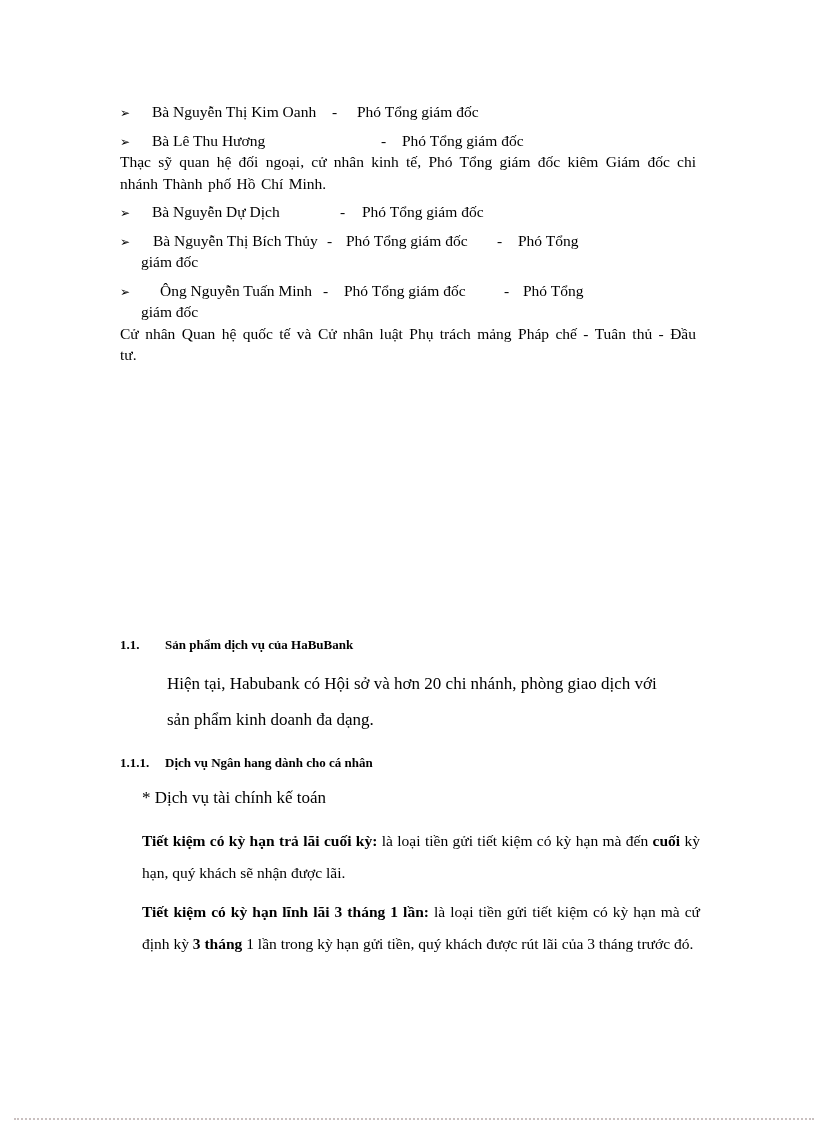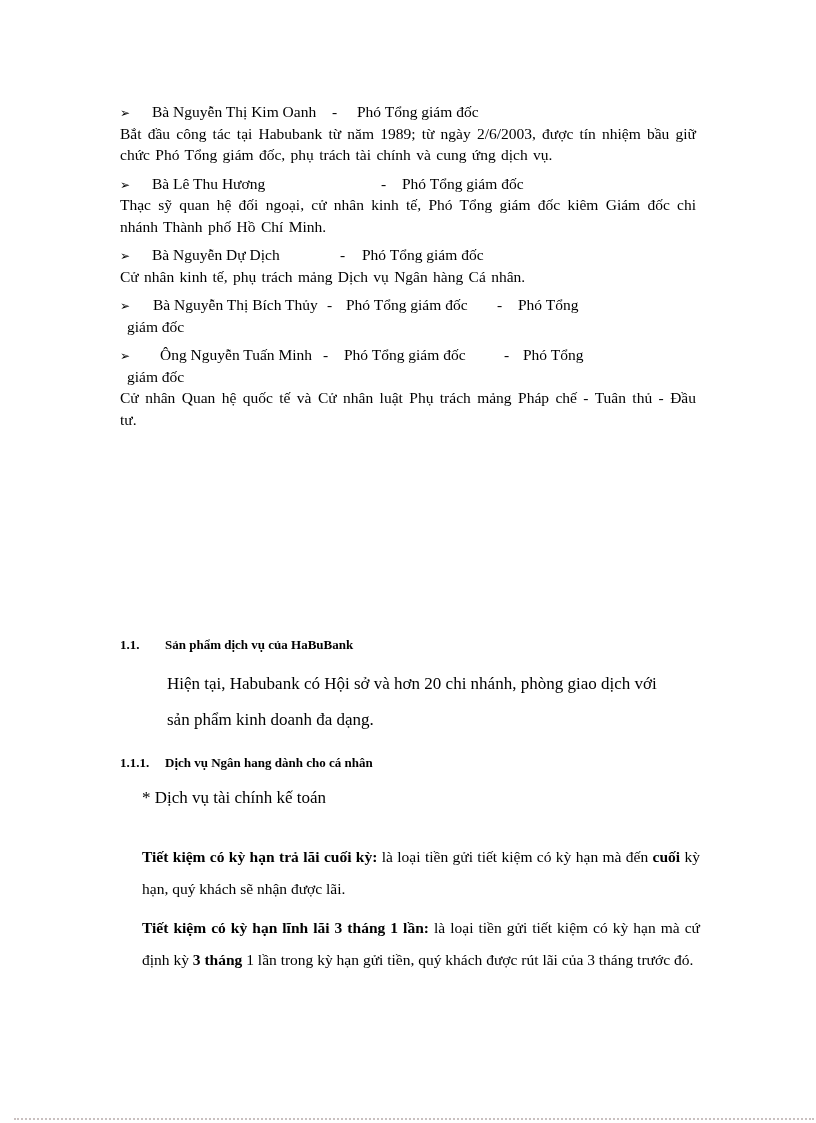--- a/index.html
+++ b/index.html
@@ -17,21 +17,21 @@
     font-size:15.5px;line-height:21.5px;
   }
   .entry{margin-bottom:7px;}
   .dline{position:relative;height:21.5px;}
   .dl-abs{position:absolute;top:0;white-space:nowrap;}
   .bullet-glyph{
     font-family:"DejaVu Sans","Liberation Sans",sans-serif;
     font-size:12px;top:2px;
   }
   .wrapline{position:relative;height:21.5px;}
-  .wrapline .dl-abs{left:7px;}
+  .wrapline .dl-abs{left:21px;}
   .desc{
     text-align:justify;
     word-spacing:1.5px;
   }
   
   .section{
     position:absolute;left:120px;top:634px;width:580px;
     font-size:17px;line-height:22px;
   }
   .hrow{display:flex;font-weight:bold;font-size:13px;}
@@ -44,21 +44,21 @@
   .h2row{margin-top:14px;}
   .subitem{
     margin-left:22px;line-height:33px;
   }
   .subitem.first{margin-top:7px;}
   .para{
     margin-left:22px;width:558px;
     font-size:15.5px;line-height:31.5px;
     text-align:justify;
   }
-  .para1{margin-top:27px;}
+  .para1{margin-top:11px;}
   .para2{margin-top:8px;}
   .bold{font-weight:bold;}
   
   .dotline{
     position:absolute;left:14px;right:2px;bottom:3px;height:0;
     border-bottom:2px dotted #c9c0c0;
   }
 </style>
 </head>
 <body>
@@ -67,41 +67,39 @@
 
   <div class="directors">
 
     <div class="entry">
       <div class="dline">
         <span class="dl-abs bullet-glyph" style="left:0">➢</span>
         <span class="dl-abs" style="left:32px">Bà Nguyễn Thị Kim Oanh</span>
         <span class="dl-abs" style="left:212px">-</span>
         <span class="dl-abs" style="left:237px">Phó Tổng giám đốc</span>
       </div>
-      <div class="desc">Bắt đầu công tác tại Habubank từ năm 1989; từ ngày 2/6/2003, được tín nhiệm bầu giữ chức Phó Tổng giám đốc, phụ trách tài chính và cung ứng dịch vụ.</div>
     </div>
 
     <div class="entry">
       <div class="dline">
         <span class="dl-abs bullet-glyph" style="left:0">➢</span>
         <span class="dl-abs" style="left:32px">Bà Lê Thu Hương</span>
         <span class="dl-abs" style="left:261px">-</span>
         <span class="dl-abs" style="left:282px">Phó Tổng giám đốc</span>
       </div>
       <div class="desc">Thạc sỹ quan hệ đối ngoại, cử nhân kinh tế, Phó Tổng giám đốc kiêm Giám đốc chi nhánh Thành phố Hồ Chí Minh.</div>
     </div>
 
     <div class="entry">
       <div class="dline">
         <span class="dl-abs bullet-glyph" style="left:0">➢</span>
         <span class="dl-abs" style="left:32px">Bà Nguyễn Dự Dịch</span>
         <span class="dl-abs" style="left:220px">-</span>
         <span class="dl-abs" style="left:242px">Phó Tổng giám đốc</span>
       </div>
-      <div class="desc">Cử nhân kinh tế, phụ trách mảng Dịch vụ Ngân hàng Cá nhân.</div>
     </div>
 
     <div class="entry">
       <div class="dline">
         <span class="dl-abs bullet-glyph" style="left:0">➢</span>
         <span class="dl-abs" style="left:33px">Bà Nguyễn Thị Bích Thủy</span>
         <span class="dl-abs" style="left:207px">-</span>
         <span class="dl-abs" style="left:226px">Phó Tổng giám đốc</span>
         <span class="dl-abs" style="left:377px">-</span>
         <span class="dl-abs" style="left:398px">Phó Tổng</span>

